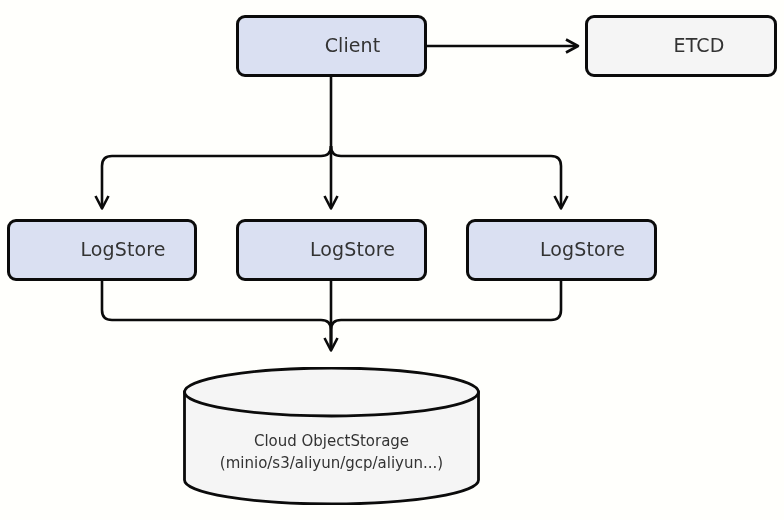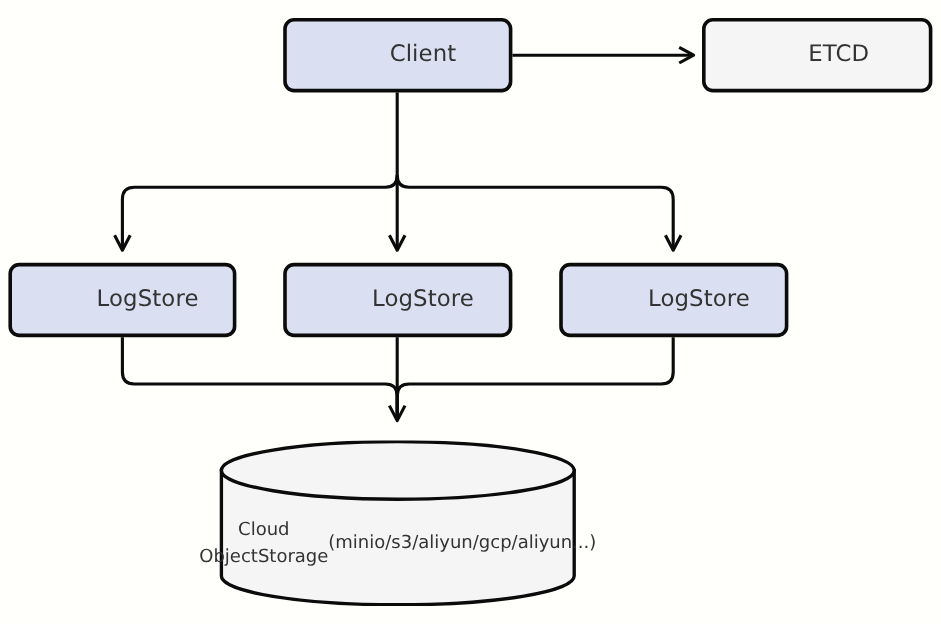--- a/index.html
+++ b/index.html
@@ -55,21 +55,21 @@
     width: 299px;
     height: 138px;
   }
   .storage-label {
     position: absolute;
     left: 0;
     top: 0;
     width: 299px;
     height: 138px;
     display: flex;
-    flex-direction: row;
+    flex-direction: column;
     align-items: center;
     justify-content: center;
     padding-top: 34px;
     box-sizing: border-box;
     color: #333333;
     font-size: 15px;
     line-height: 1.45;
     text-align: center;
     pointer-events: none;
   }

